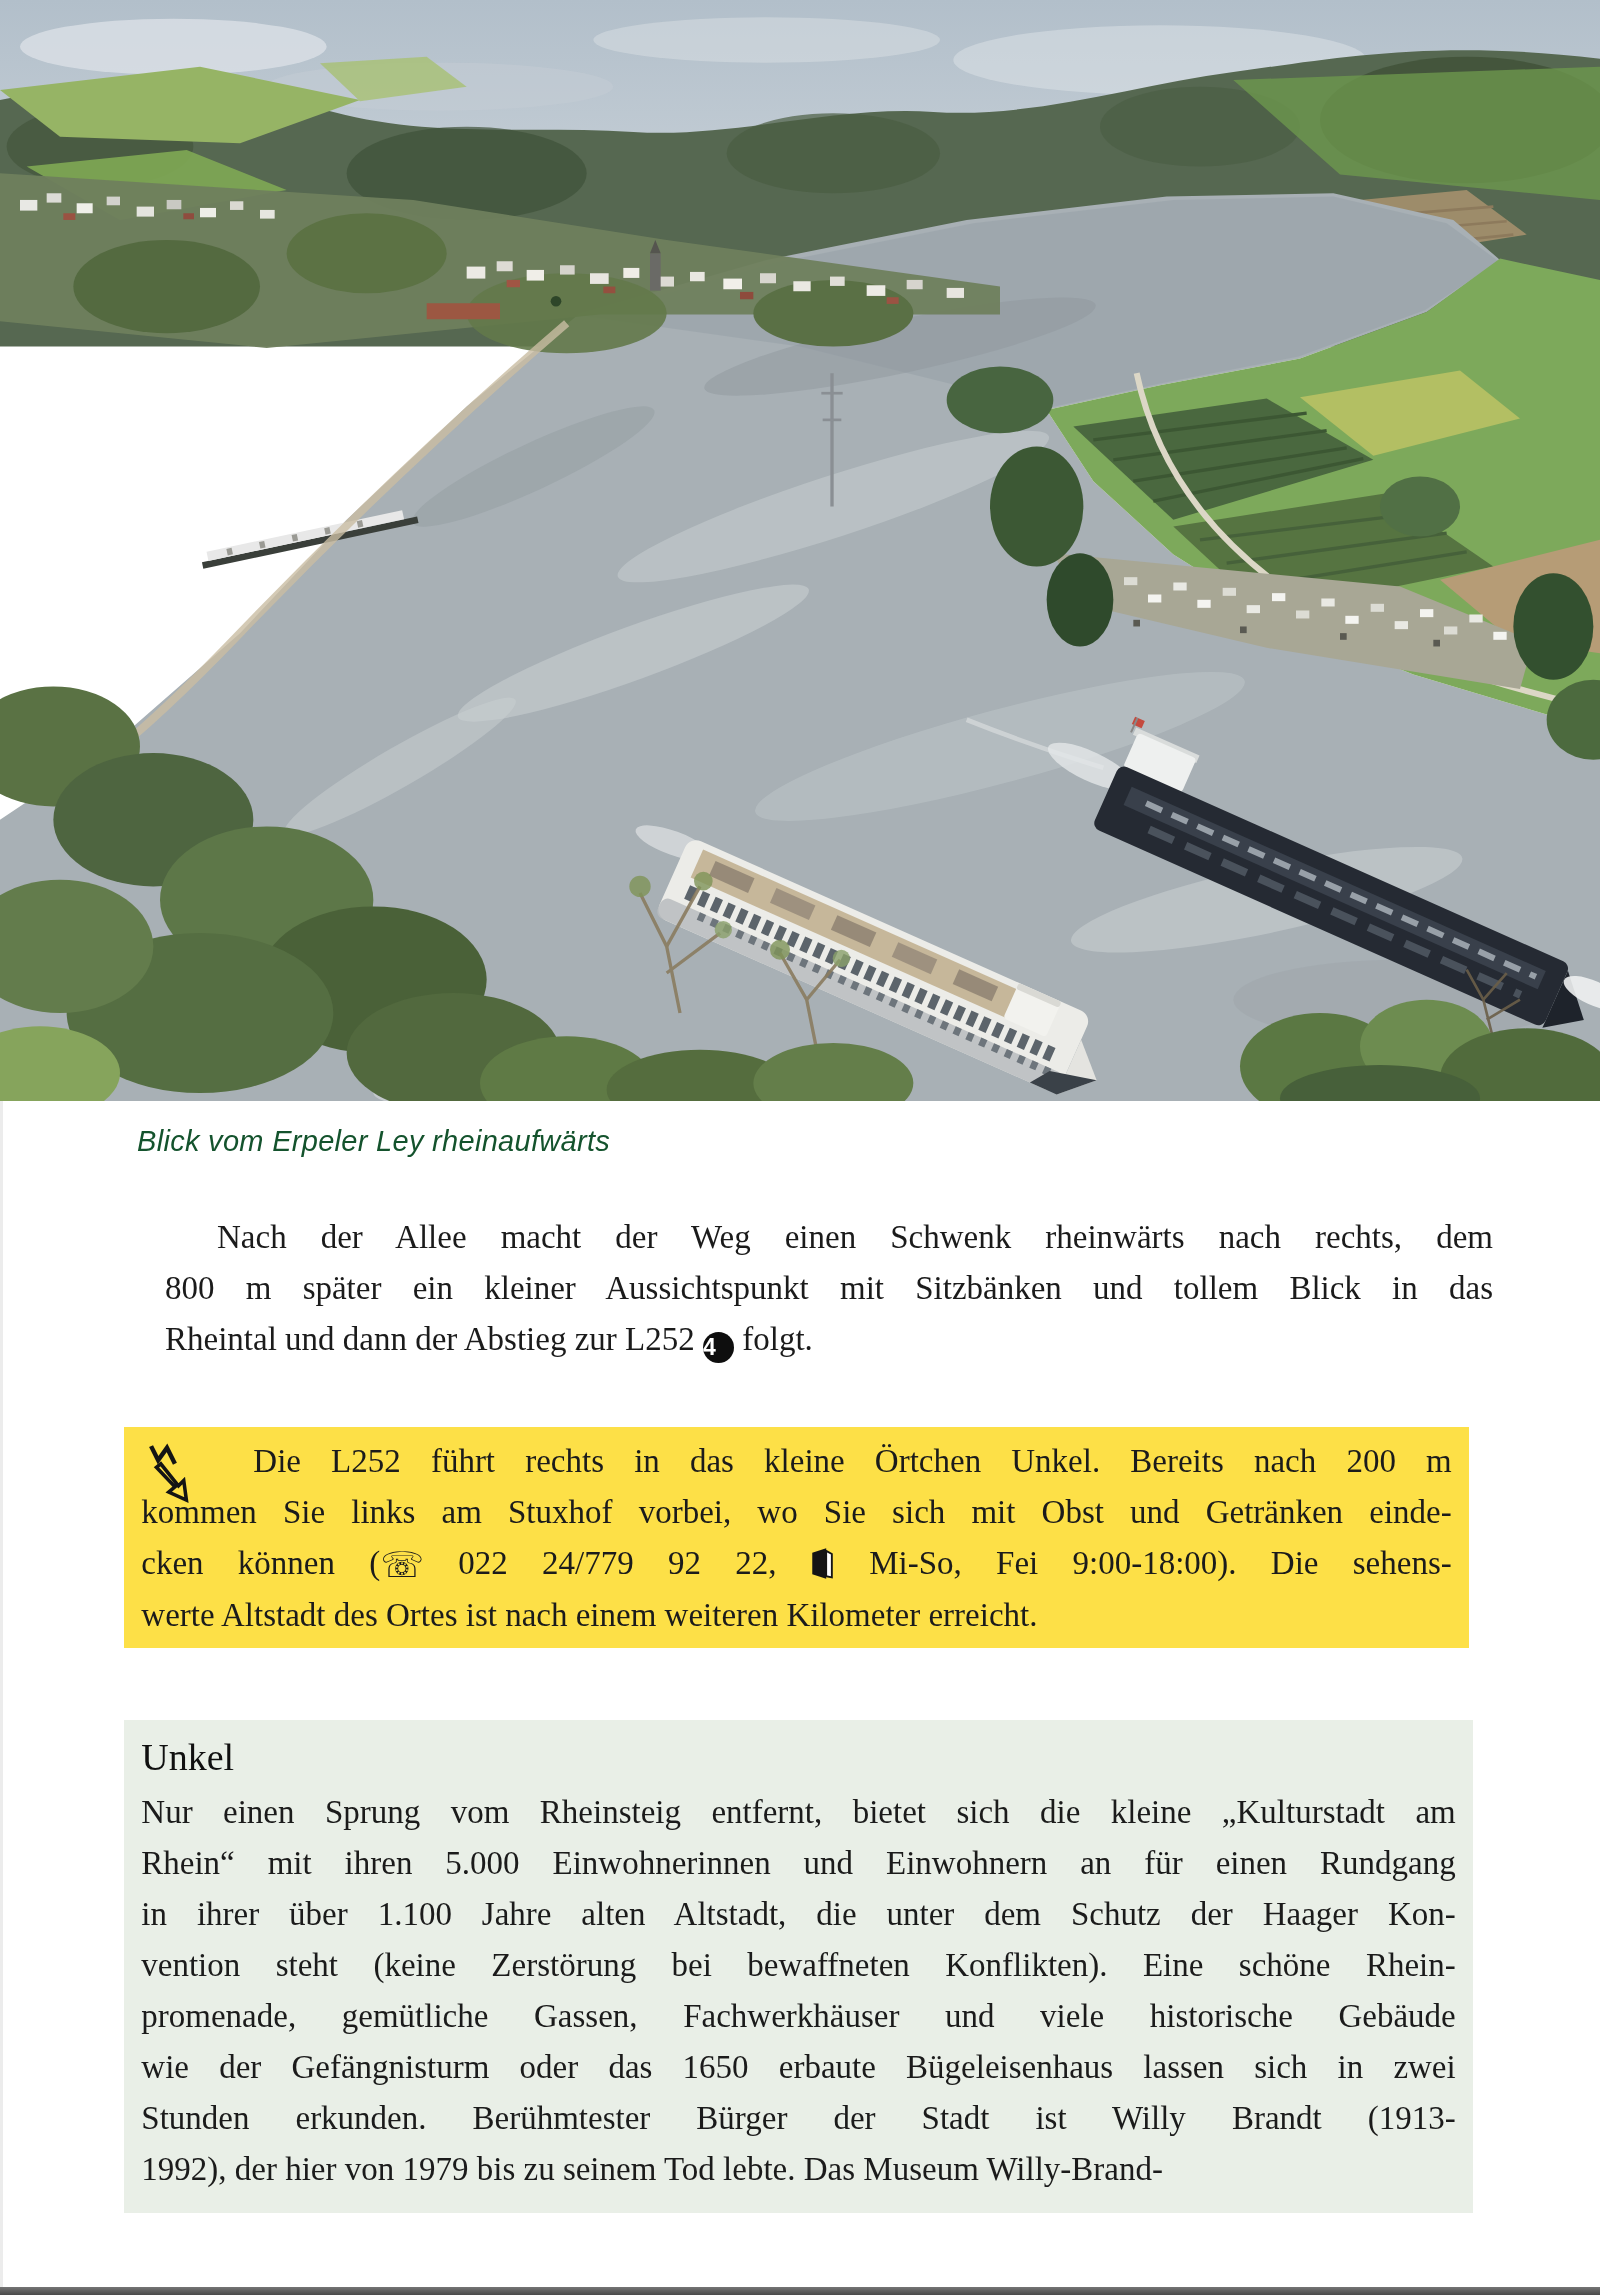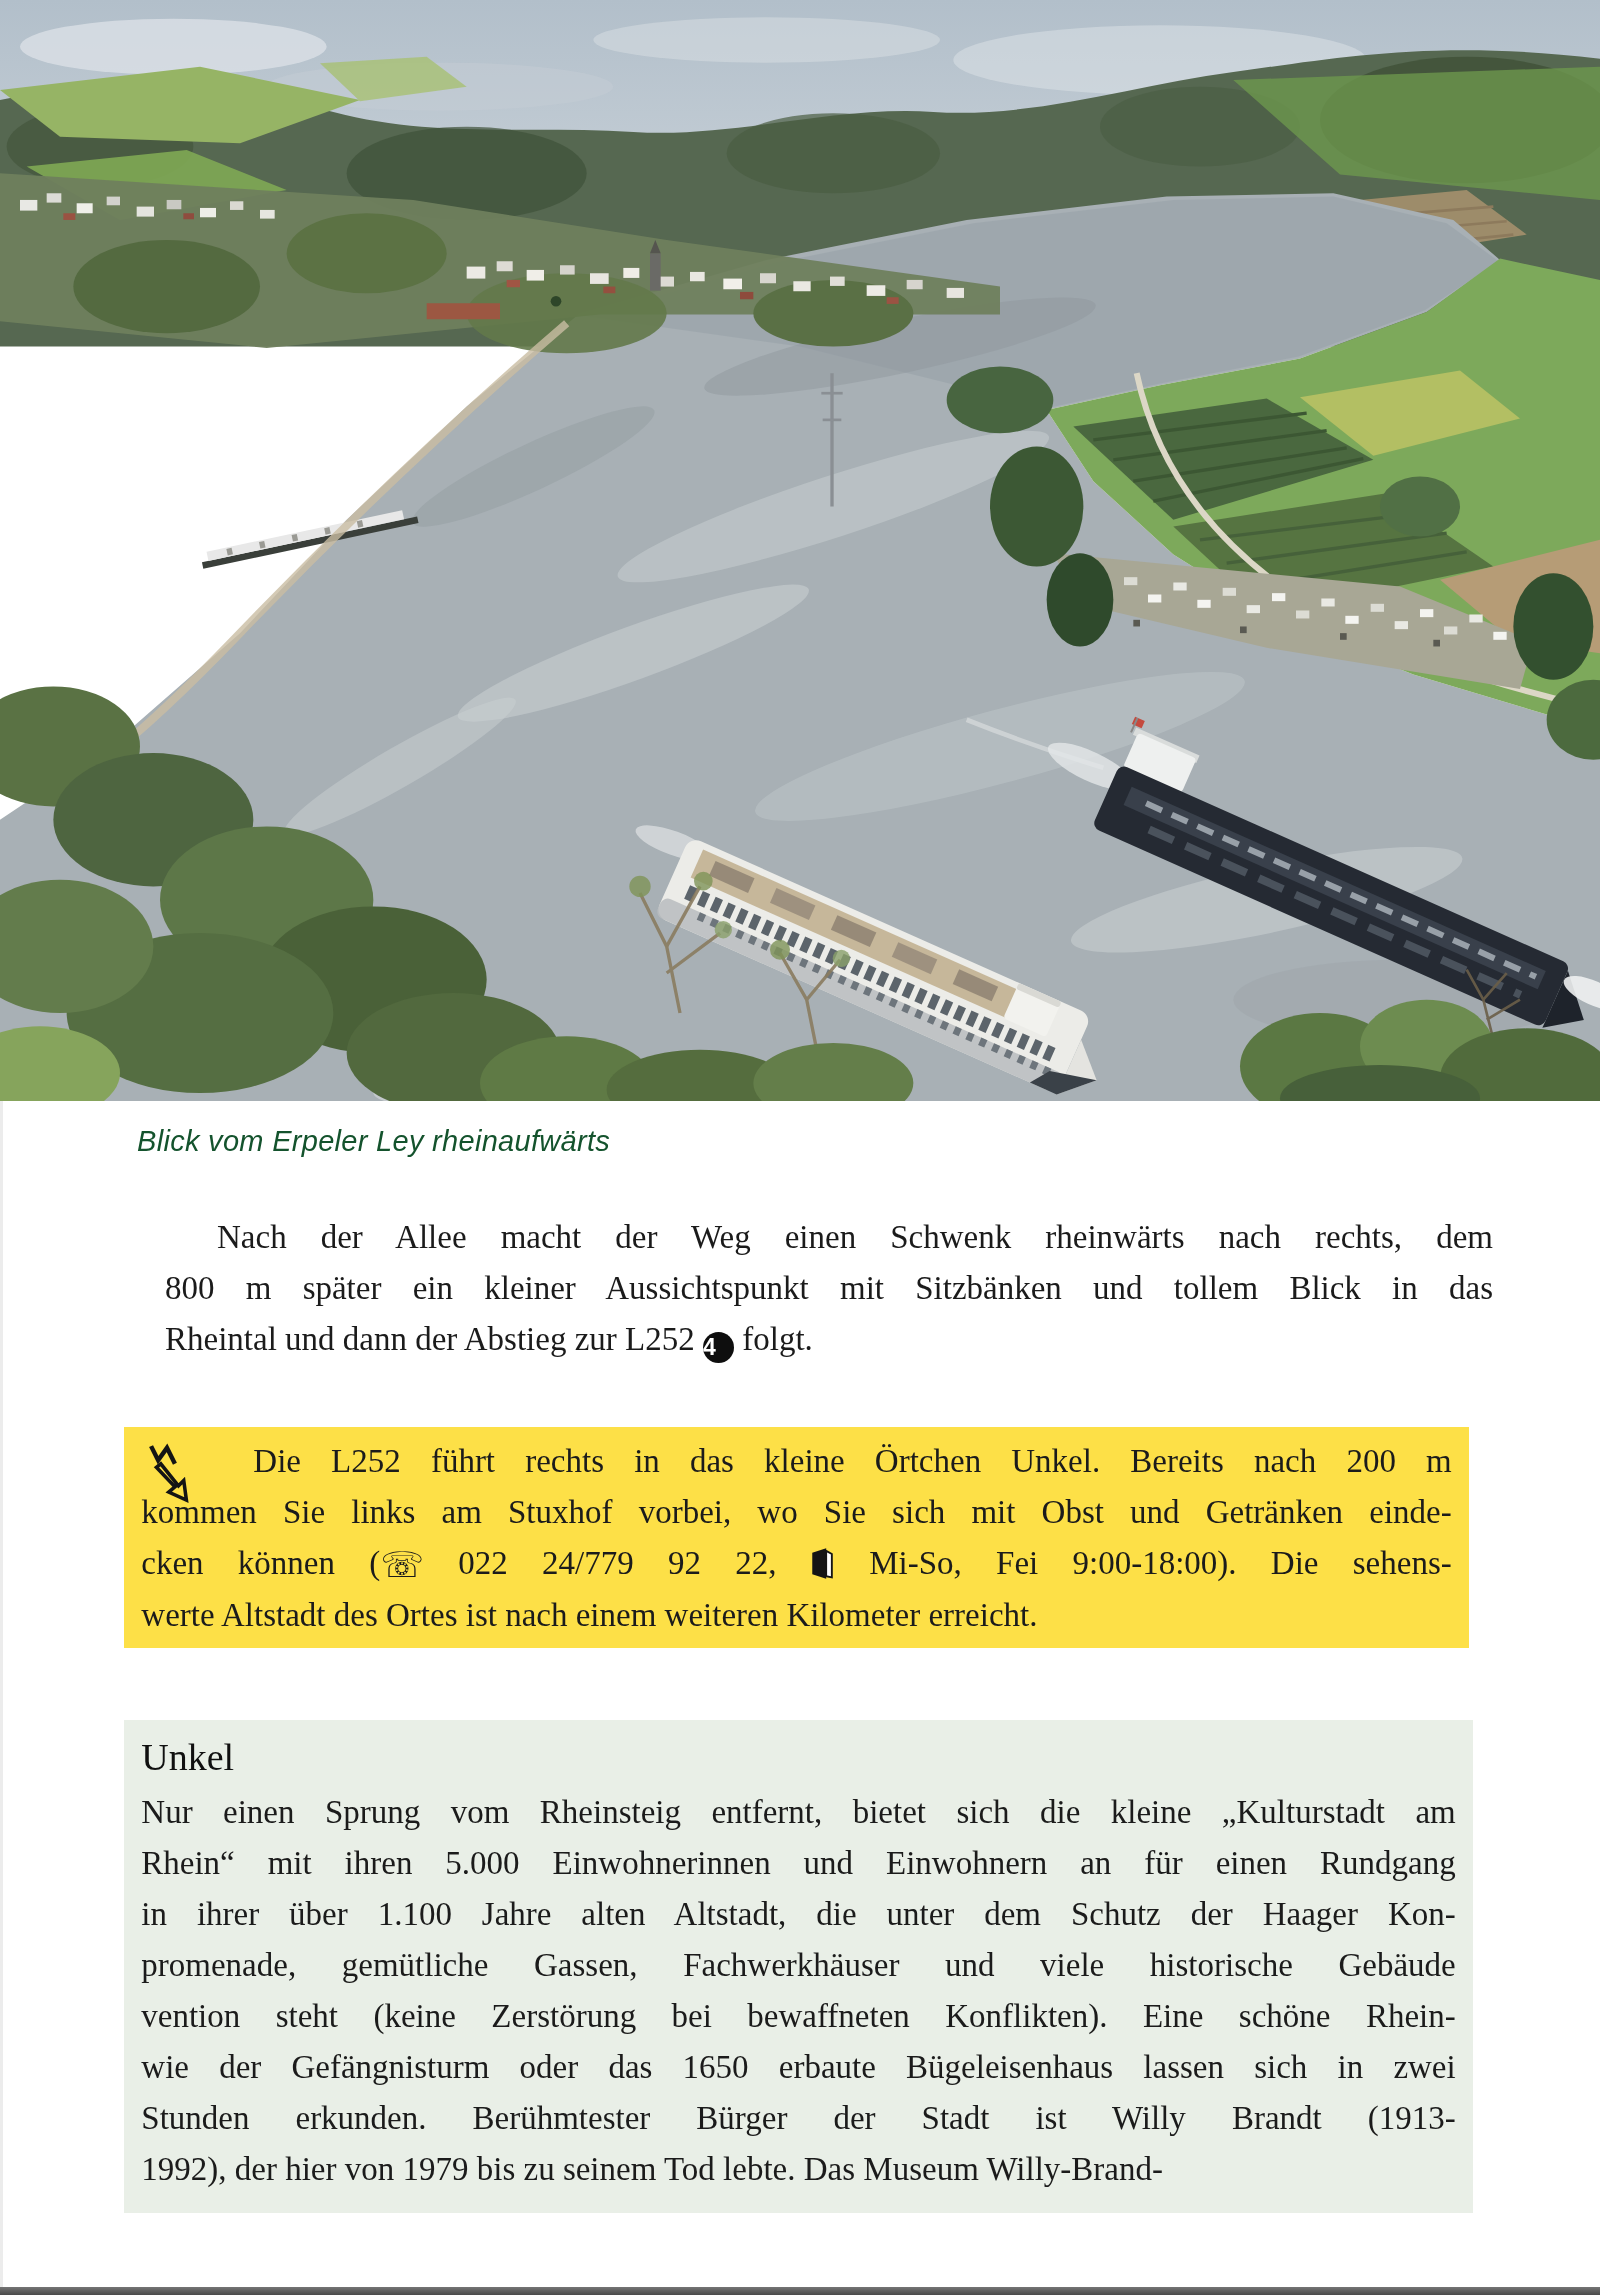--- a/index.html
+++ b/index.html
@@ -298,22 +298,22 @@
     <span>Mi-So, Fei 9:00-18:00). Die sehens-</span>
   </div>
   <div class="tline ll">werte Altstadt des Ortes ist nach einem weiteren Kilometer erreicht.</div>
 </div>
 
 <div class="unkelbox">
   <div class="tline unkeltitle">Unkel</div>
   <div class="tline jl">Nur einen Sprung vom Rheinsteig entfernt, bietet sich die kleine „Kulturstadt am</div>
   <div class="tline jl">Rhein“ mit ihren 5.000 Einwohnerinnen und Einwohnern an für einen Rundgang</div>
   <div class="tline jl">in ihrer über 1.100 Jahre alten Altstadt, die unter dem Schutz der Haager Kon-</div>
+  <div class="tline jl">vention steht (keine Zerstörung bei bewaffneten Konflikten). Eine schöne Rhein-</div>
   <div class="tline jl">promenade, gemütliche Gassen, Fachwerkhäuser und viele historische Gebäude</div>
-  <div class="tline jl">vention steht (keine Zerstörung bei bewaffneten Konflikten). Eine schöne Rhein-</div>
   <div class="tline jl">wie der Gefängnisturm oder das 1650 erbaute Bügeleisenhaus lassen sich in zwei</div>
   <div class="tline jl">Stunden erkunden. Berühmtester Bürger der Stadt ist Willy Brandt (1913-</div>
   <div class="tline ll">1992), der hier von 1979 bis zu seinem Tod lebte. Das Museum Willy-Brand-</div>
 </div>
 
 <div class="edgeline"></div>
 <div class="footerbar"></div>
 
 
 </body></html>

